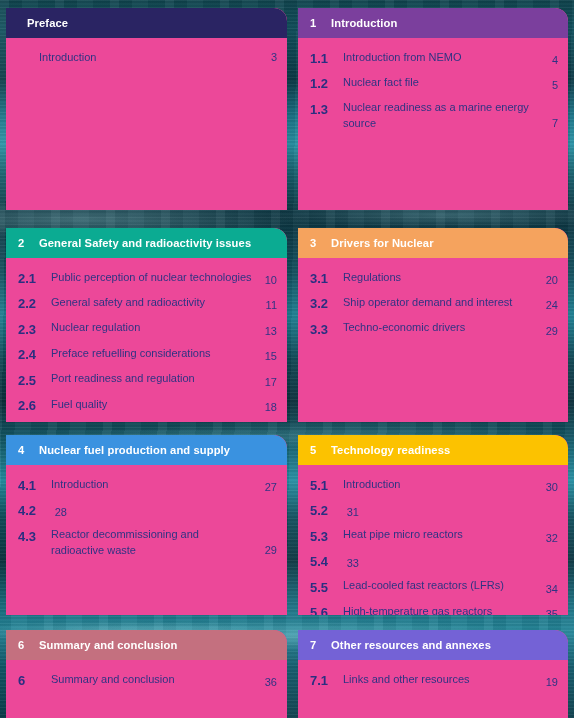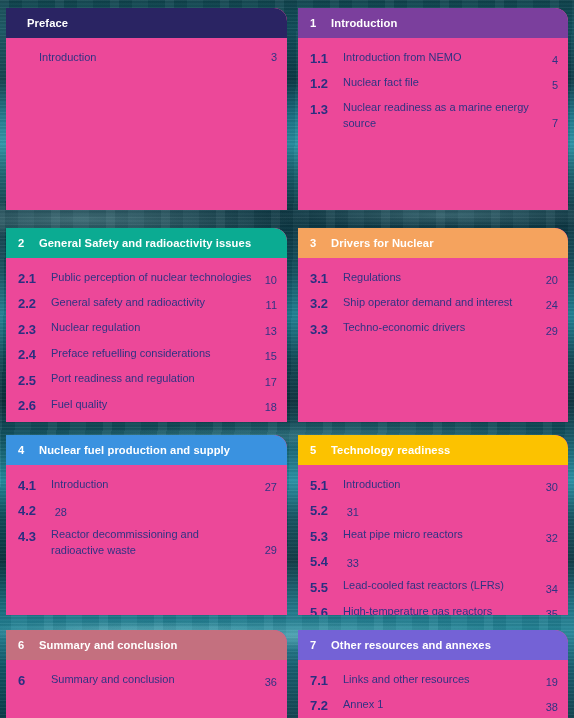--- a/index.html
+++ b/index.html
@@ -327,20 +327,15 @@
       <div class="card-header" style="background: rgb(116, 98, 214);">
         <span class="hdr-num">7</span>
         <span class="hdr-title">Other resources and annexes</span>
       </div>
       <div class="card-body">
         <div class="row">
           <span class="r-num">7.1</span>
           <span class="r-title">Links and other resources</span>
           <span class="r-page">19</span>
         </div>
-        <div class="row">
-          <span class="r-num">7.2</span>
-          <span class="r-title">Annex 1</span>
-          <span class="r-page">38</span>
-        </div>
       </div>
     </div>
   </div>
 
 </body></html>

